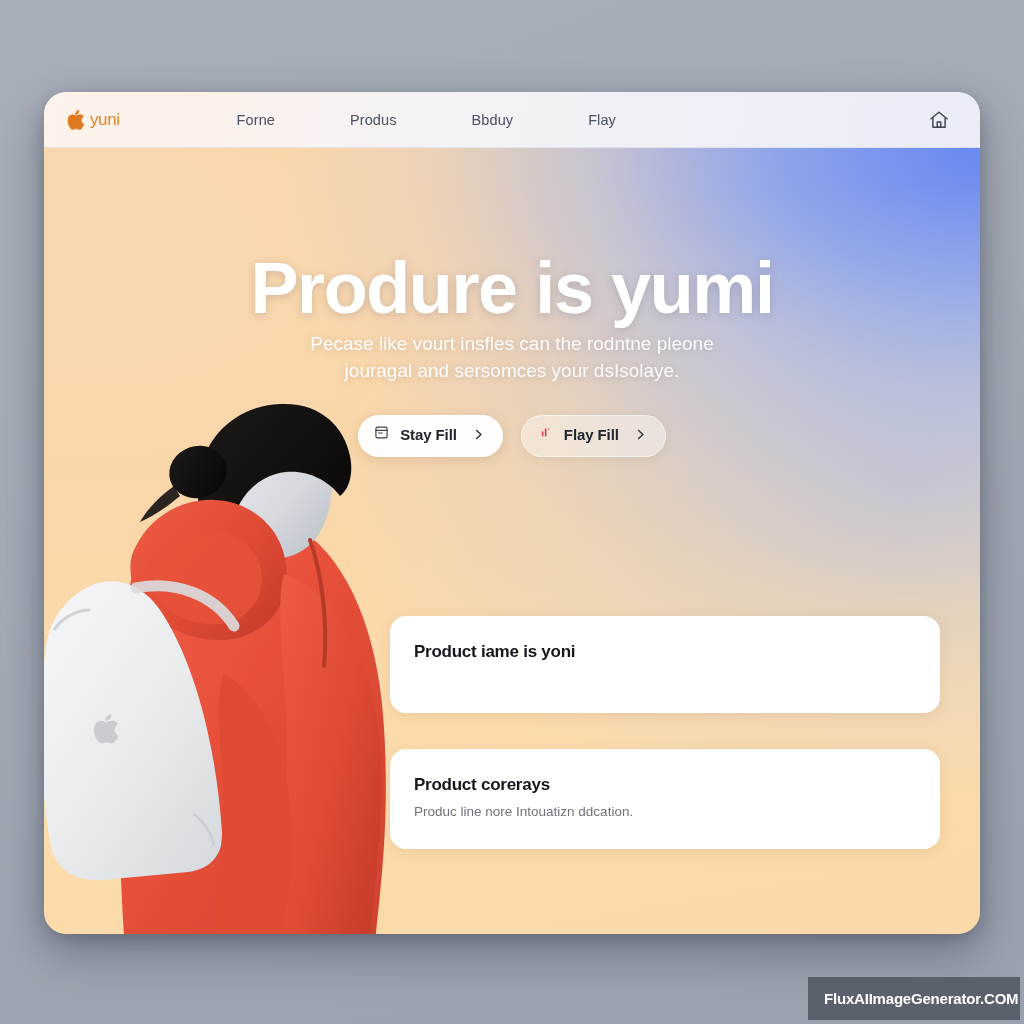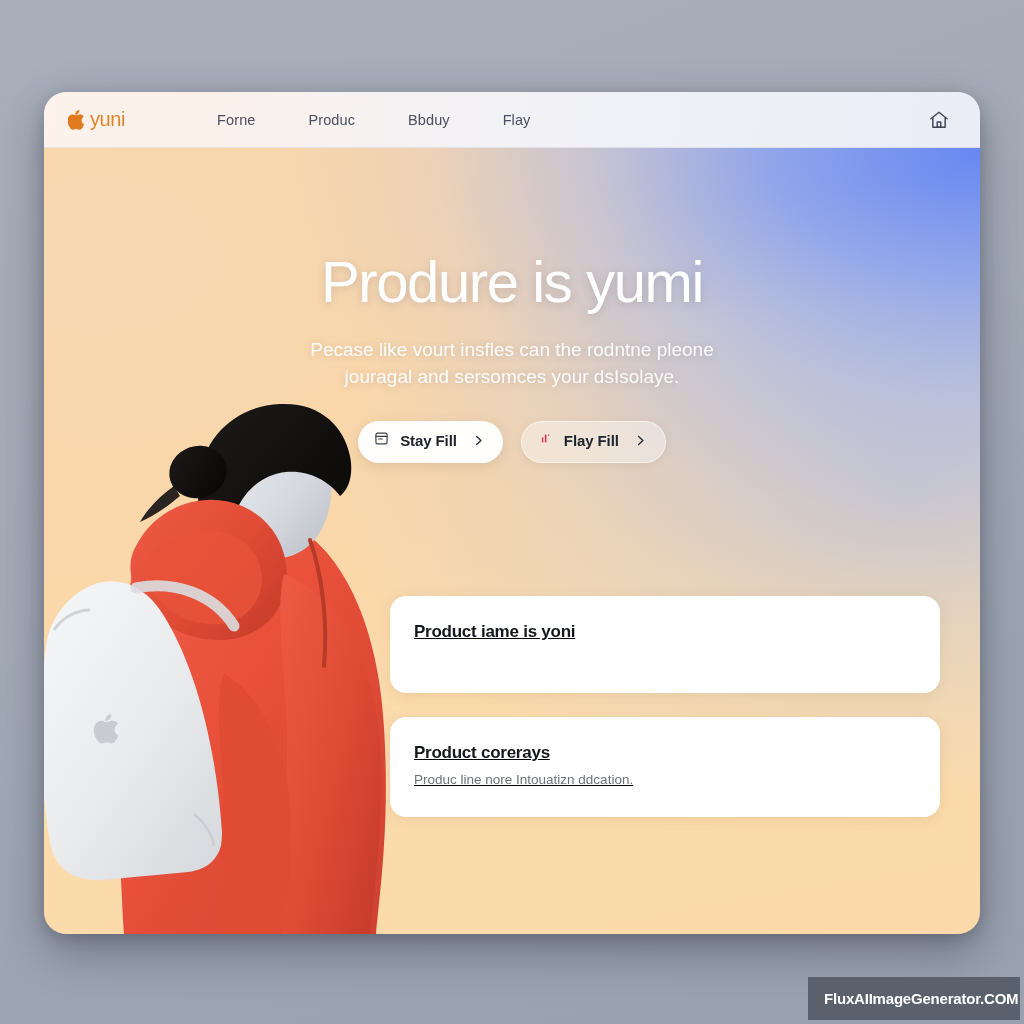--- a/index.html
+++ b/index.html
@@ -51,32 +51,32 @@
   }
 
   #brand .apple-mark {
     display: block;
     width: 17px;
     height: 20px;
     filter: drop-shadow(0 0 1px rgba(200,110,20,0.25));
   }
 
   #brand .brand-text {
-    font-size: 20px;
+    font-size: 17px;
     letter-spacing: -0.4px;
     color: #e0862a;
     font-weight: 400;
     filter: blur(0.22px);
   }
 
   #nav-links {
     display: flex;
     align-items: center;
-    gap: 53px;
-    margin-left: 92px;
+    gap: 75px;
+    margin-left: 117px;
   }
 
   .nav-link {
     font-size: 14.5px;
     color: #4a5061;
     letter-spacing: 0.1px;
     filter: blur(0.35px);
     cursor: pointer;
     white-space: nowrap;
   }
@@ -149,31 +149,31 @@
   #hero-copy {
     position: absolute;
     left: 0;
     right: 0;
     top: 104px;
     text-align: center;
     z-index: 3;
   }
 
   #hero-title {
-    font-size: 58px;
+    font-size: 72px;
     line-height: 1.02;
-    font-weight: 400;
+    font-weight: 700;
     letter-spacing: -1.4px;
     color: #ffffff;
     text-shadow: 0 2px 9px rgba(120,110,120,0.30);
     filter: blur(0.35px);
   }
 
   #hero-subtitle {
-    margin-top: 26px;
+    margin-top: 6px;
     font-size: 19px;
     line-height: 1.42;
     color: rgba(255,255,255,0.93);
     text-shadow: 0 1px 7px rgba(130,120,120,0.30);
     filter: blur(0.55px);
     max-width: 470px;
     margin-left: auto;
     margin-right: auto;
   }
 
@@ -212,27 +212,26 @@
     border: 1px solid rgba(255,255,255,0.55);
     box-shadow: 0 2px 9px rgba(150,120,90,0.14);
   }
 
   .cta-btn .cta-chevron { margin-left: 4px; display: flex; }
 
   
   #cards {
     position: absolute;
     left: 346px;
-    top: 448px;
+    top: 468px;
     width: 550px;
     z-index: 3;
     display: flex;
     flex-direction: column;
-    gap: 24px;
-    text-decoration: underline;
+    gap: 36px;
   }
 
   .feature-card {
     background: #ffffff;
     border-radius: 16px;
     padding: 26px 24px 30px 24px;
     min-height: 97px;
     box-shadow: 0 3px 14px rgba(160,125,85,0.16);
     cursor: pointer;
   }
@@ -281,21 +280,21 @@
         <svg viewBox="0 0 17 20" width="17" height="20" xmlns="http://www.w3.org/2000/svg">
           <path d="M10.3 3.2c.7-.9 1.2-2.1 1-3.2-1 .05-2.2.7-2.9 1.55-.63.76-1.2 1.98-1.05 3.14 1.12.09 2.26-.57 2.95-1.49z" fill="#e07a20"></path>
           <path d="M13.6 10.4c-.03-2.6 2.12-3.85 2.22-3.91-1.21-1.77-3.1-2.01-3.77-2.04-1.6-.16-3.13.94-3.95.94-.81 0-2.07-.92-3.4-.9C2.95 4.52 1.35 5.5.48 7.03c-1.77 3.07-.45 7.61 1.27 10.1.84 1.22 1.85 2.59 3.17 2.54 1.27-.05 1.75-.82 3.29-.82 1.54 0 1.97.82 3.32.8 1.37-.03 2.24-1.24 3.08-2.47.97-1.42 1.37-2.79 1.39-2.86-.03-.01-2.67-1.02-2.4-3.92z" fill="#e07a20"></path>
         </svg>
       </span>
       <span class="brand-text">yuni</span>
     </div>
 
     <div id="nav-links">
       <span class="nav-link">Forne</span>
-      <span class="nav-link">Produc</span>
+      <span class="nav-link">Produs</span>
       <span class="nav-link">Bbduy</span>
       <span class="nav-link">Flay</span>
     </div>
 
     <div id="home-icon-btn">
       <svg viewBox="0 0 24 24" width="22" height="22" fill="none" stroke="#3f4556" stroke-width="1.6" stroke-linecap="round" stroke-linejoin="round" xmlns="http://www.w3.org/2000/svg">
         <path d="M3.2 10.6 12 3.6l8.8 7"></path>
         <path d="M5.3 10.2V20h13.4v-9.8"></path>
         <rect x="10.1" y="14.2" width="3.8" height="5.8"></rect>
       </svg>

